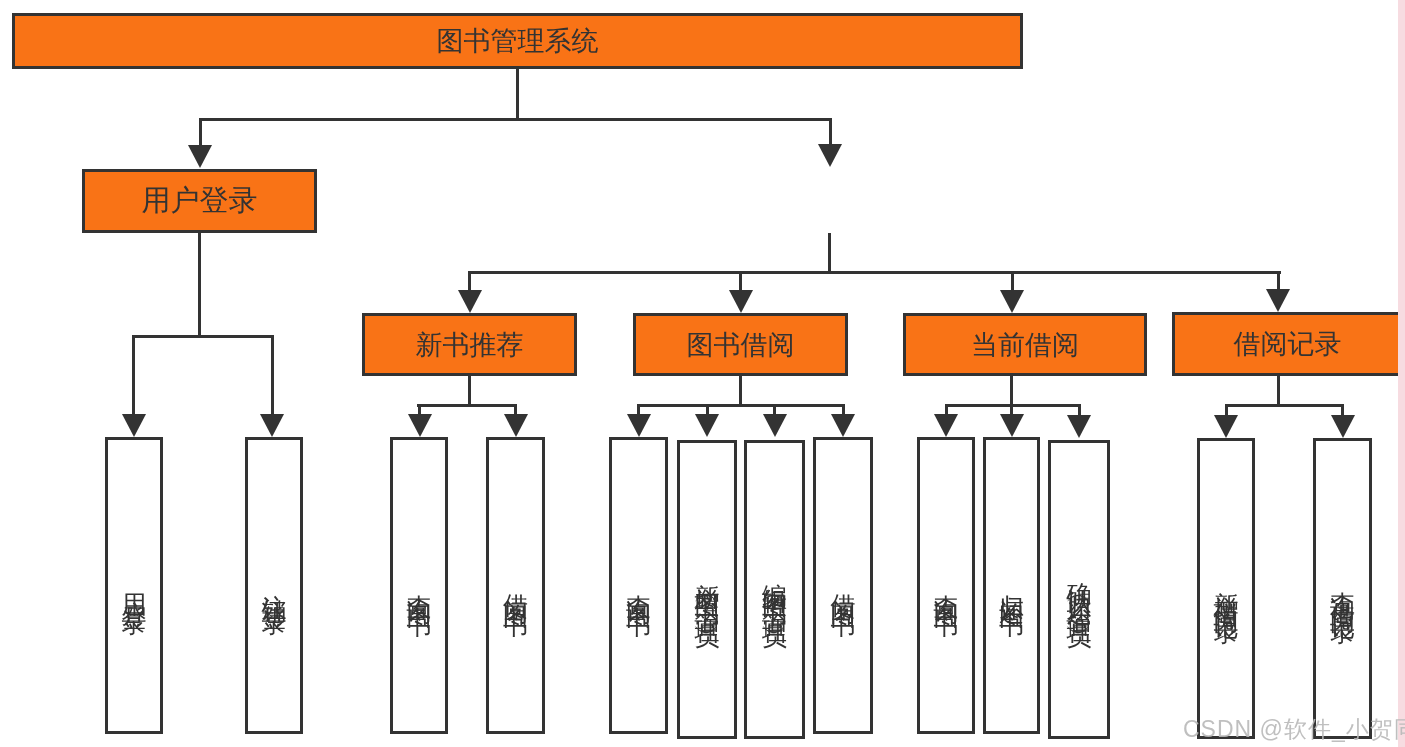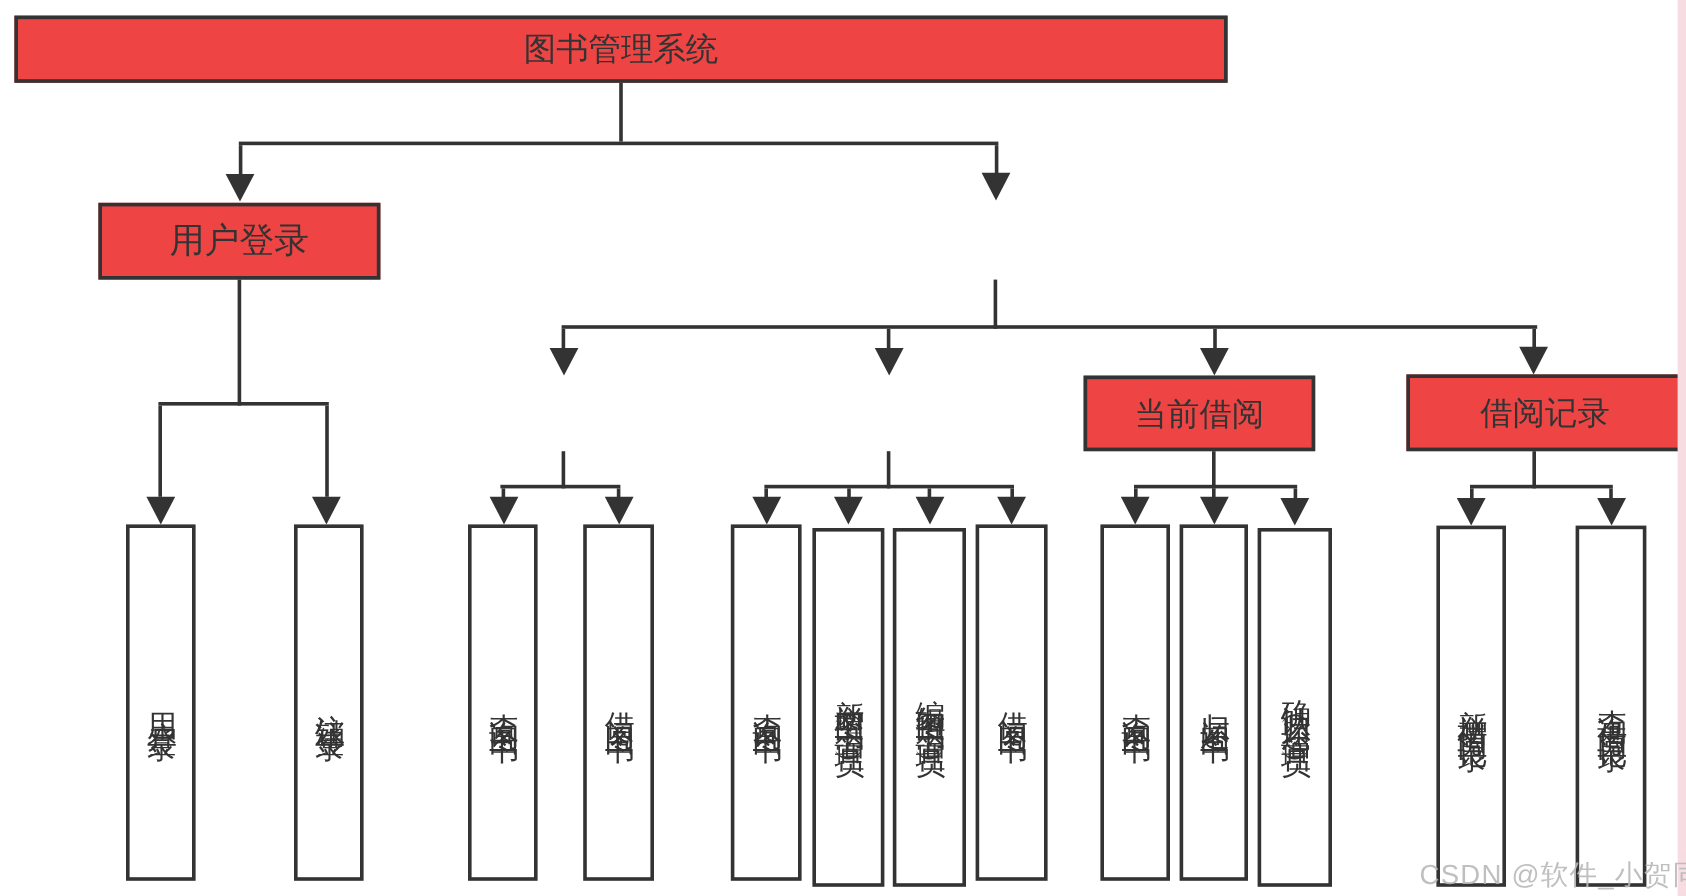--- a/index.html
+++ b/index.html
@@ -3,21 +3,21 @@
 <meta charset="utf-8">
 <style>
   html,body{margin:0;padding:0;background:#fff;}
   .canvas{
     position:relative;width:1405px;height:747px;background:#fff;
     font-family:"Liberation Sans",sans-serif;color:#333;overflow:hidden;
   }
   
   .node{
     position:absolute;box-sizing:border-box;border:3.5px solid var(--line,#333);
-    background:#ef4444;display:flex;align-items:center;justify-content:center;
+    background:#f97316;display:flex;align-items:center;justify-content:center;
     font-size:27px;color:var(--text,#333);white-space:nowrap;
   }
   .node.lv2{font-size:29px;}
   .vnode{
     position:absolute;box-sizing:border-box;border:3.5px solid var(--line,#333);
     background:#fff;display:flex;align-items:center;justify-content:center;
   }
   .vnode .vtext{
     writing-mode:vertical-rl;text-orientation:mixed;
     font-size:25px;letter-spacing:6px;color:var(--text,#333);line-height:1;
@@ -71,21 +71,27 @@
   <div class="hline" style="left:468px;top:271px;width:813px"></div>
   <div class="vline" style="left:468px;top:274px;height:18px"></div>
   <div class="arrow" style="left:458px;top:290px"></div>
   <div class="vline" style="left:739px;top:274px;height:18px"></div>
   <div class="arrow" style="left:729px;top:290px"></div>
   <div class="vline" style="left:1011px;top:274px;height:18px"></div>
   <div class="arrow" style="left:1000px;top:290px"></div>
   <div class="vline" style="left:1277px;top:274px;height:18px"></div>
   <div class="arrow" style="left:1266px;top:289px"></div>
 
-  <div class="node" style="left:903px;top:313px;width:193px;height:63px">
+  <div class="node" style="left:362px;top:313px;width:215px;height:63px">
+    <span>新书推荐</span>
+  </div>
+  <div class="node" style="left:633px;top:313px;width:215px;height:63px">
+    <span>图书借阅</span>
+  </div>
+  <div class="node" style="left:903px;top:313px;width:244px;height:63px">
     <span>当前借阅</span>
   </div>
   <div class="node" style="left:1172px;top:312px;width:231px;height:64px">
     <span>借阅记录</span>
   </div>
 
   <div class="vline" style="left:468px;top:376px;height:31px"></div>
   <div class="hline" style="left:417px;top:404px;width:100px"></div>
   <div class="vline" style="left:418px;top:407px;height:10px"></div>
   <div class="arrow" style="left:408px;top:414px"></div>

